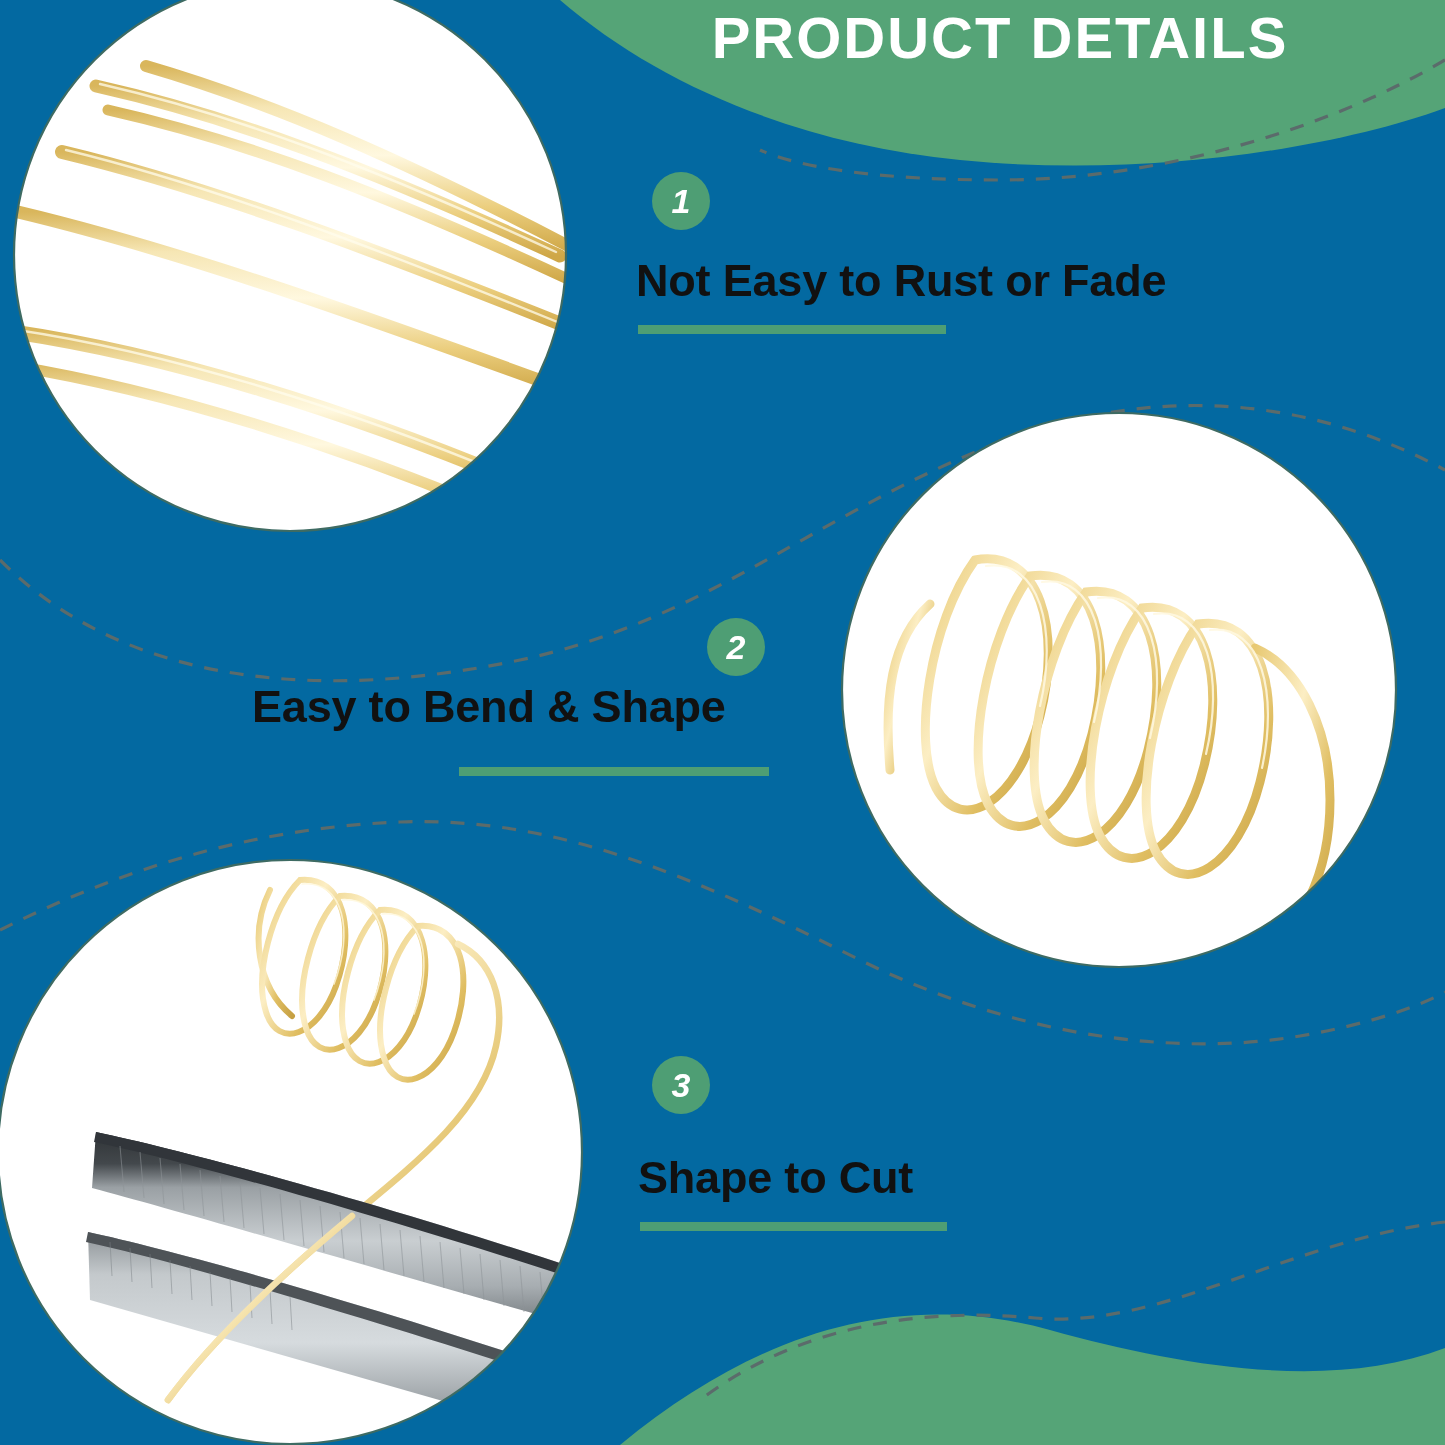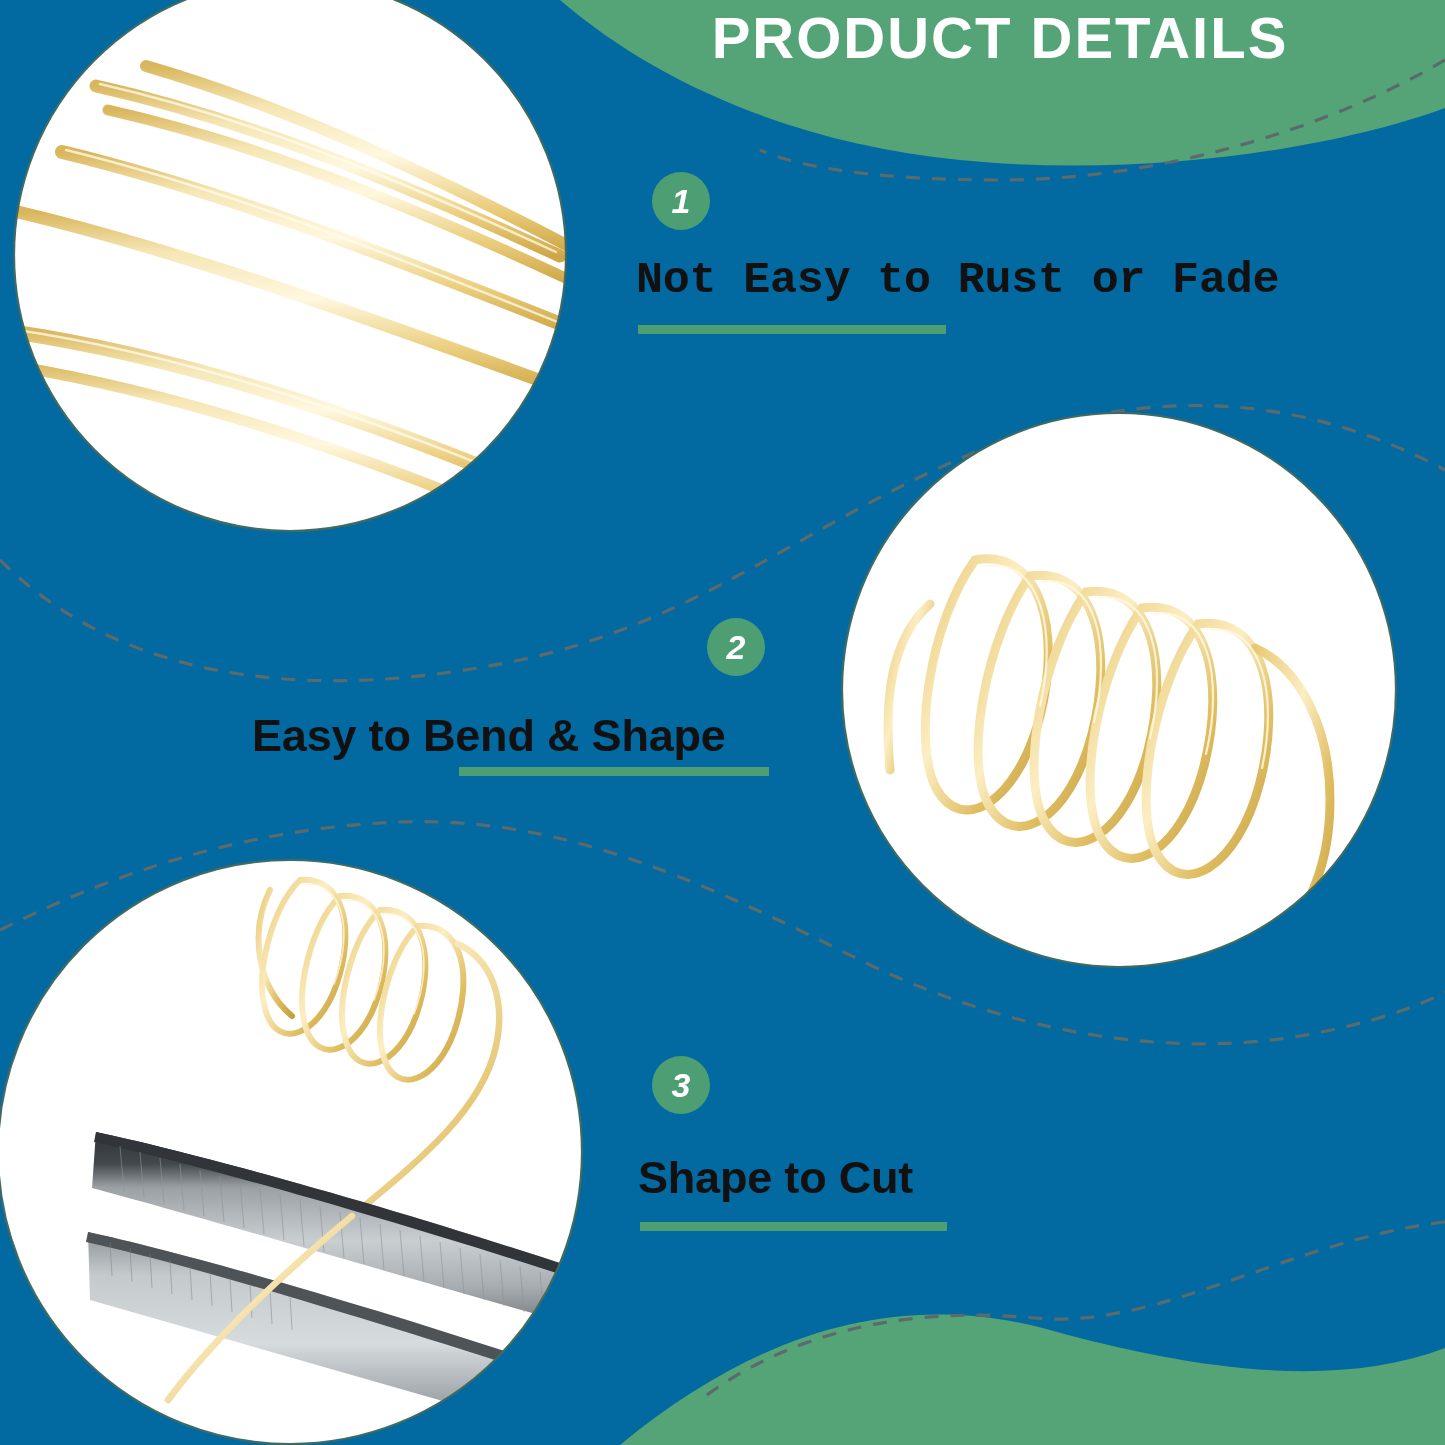--- a/index.html
+++ b/index.html
@@ -68,26 +68,26 @@
     letter-spacing: -0.2px;
   }
   .rule {
     position: absolute;
     height: 9px;
     background: #4E9E74;
   }
 
   
   #feat-1 .badge     { left: 652px; top: 172px; }
-  #feat-1 .feat-title{ left: 636px; top: 255px; font-family: Liberation Mono, monospace; }
+  #feat-1 .feat-title{ left: 636px; top: 255px; }
   #feat-1 .rule      { left: 638px; top: 325px; width: 308px; }
 
   
   #feat-2 .badge     { left: 707px; top: 618px; }
-  #feat-2 .feat-title{ left: 252px; top: 710px; }
+  #feat-2 .feat-title{ left: 252px; top: 681px; }
   #feat-2 .rule      { left: 459px; top: 767px; width: 310px; }
 
   
   #feat-3 .badge     { left: 652px; top: 1056px; }
   #feat-3 .feat-title{ left: 638px; top: 1152px; }
   #feat-3 .rule      { left: 640px; top: 1222px; width: 307px; }
 </style>
 </head>
 <body>
 

